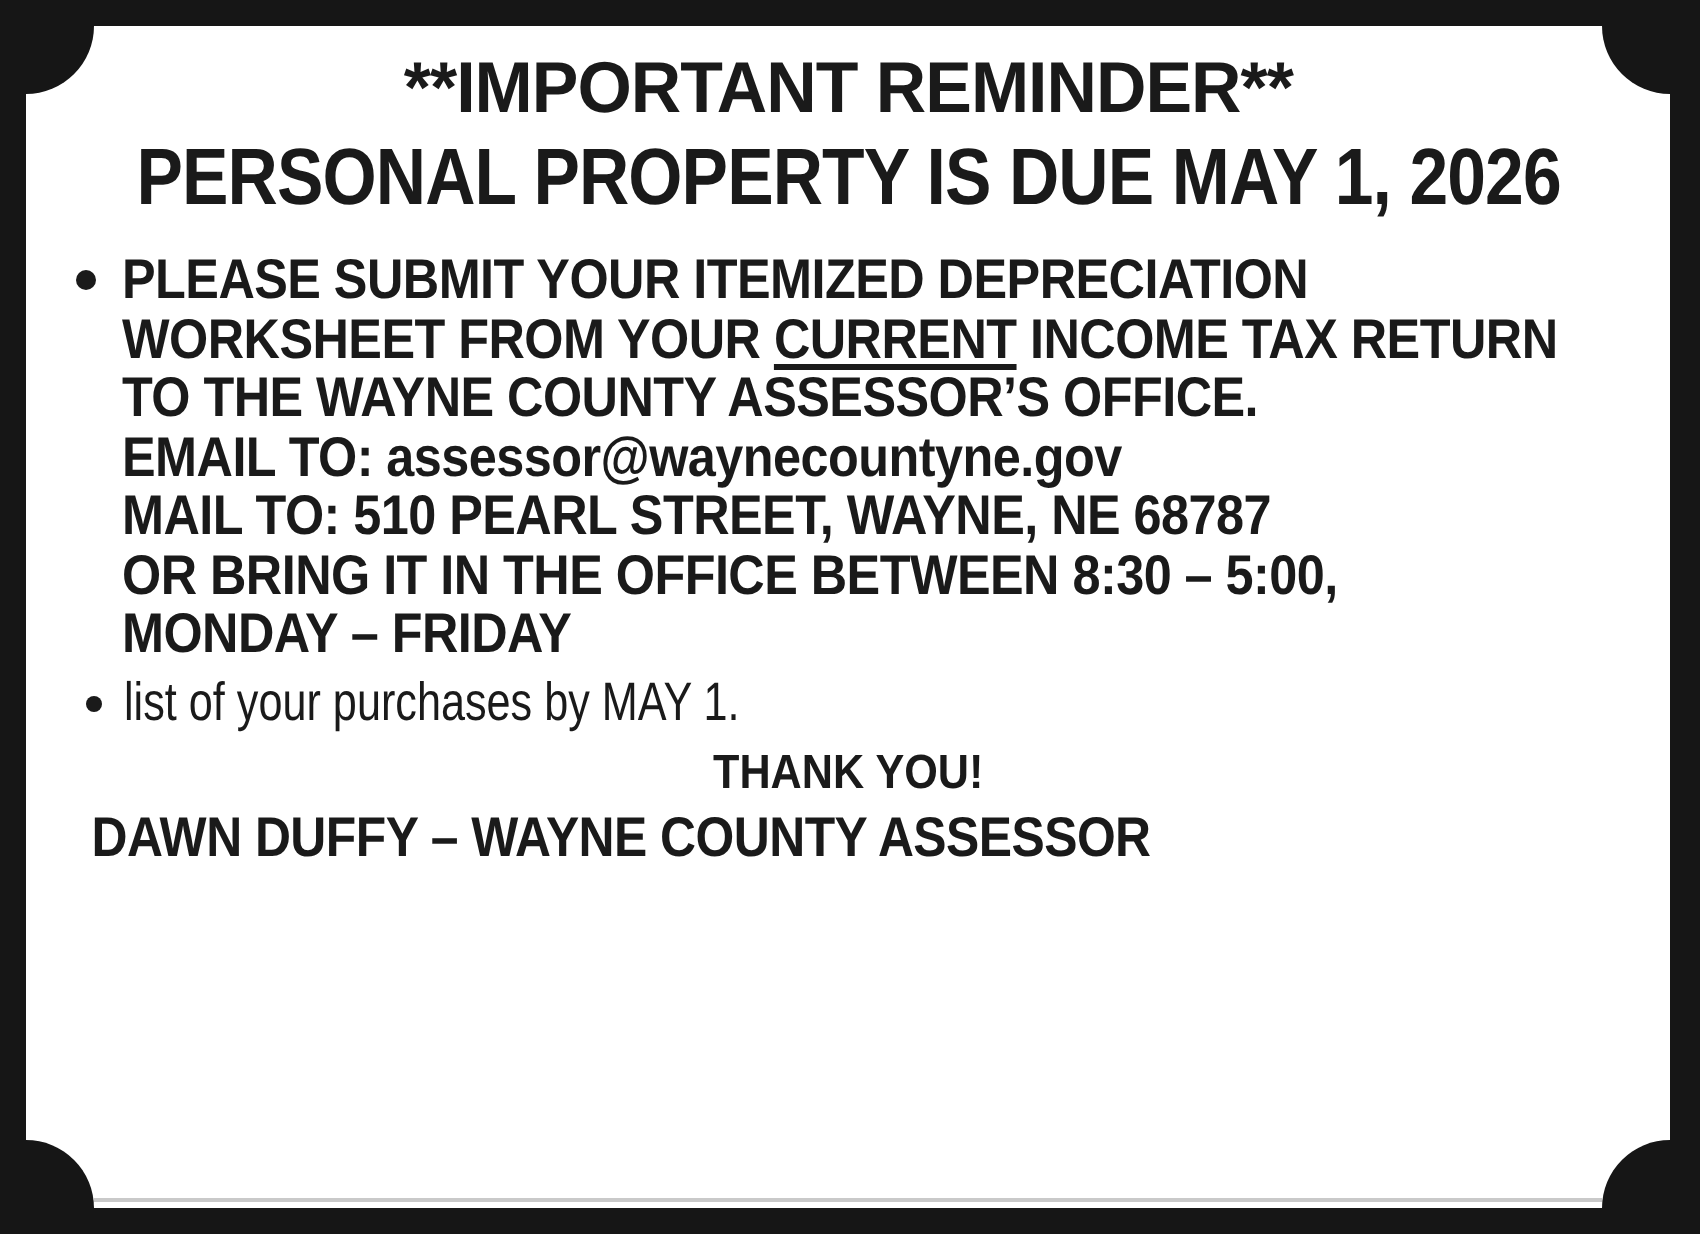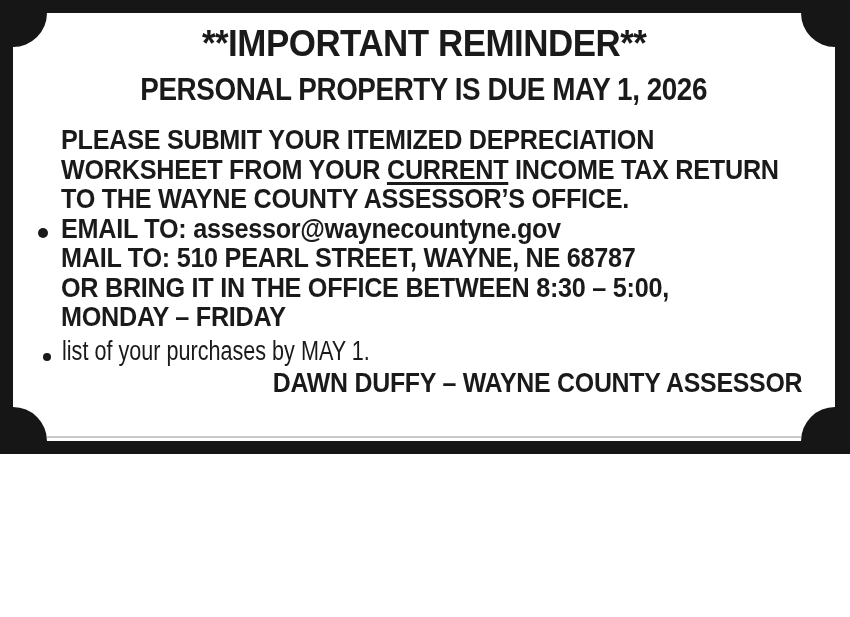--- a/index.html
+++ b/index.html
@@ -2,54 +2,54 @@
 <html><head>
 <meta charset="utf-8">
 <style>
   html,body{margin:0;padding:0;}
   body{
     width:850px;height:617px;background:#ffffff;
     font-family:"Liberation Sans", sans-serif;
     color:#1a1a1a;overflow:hidden;
   }
   .frame{
-    box-sizing:border-box;width:850px;height:454px;
+    box-sizing:border-box;width:850px;height:617px;
     border:13px solid #161616;border-right-width:15px;
     position:relative;background:#ffffff;
   }
   .corner{position:absolute;width:34px;height:34px;background:#161616;}
   .corner.tl{top:0;left:0;border-bottom-right-radius:100%;}
   .corner.tr{top:0;right:0;border-bottom-left-radius:100%;}
   .corner.bl{bottom:0;left:0;border-top-right-radius:100%;}
   .corner.br{bottom:0;right:0;border-top-left-radius:100%;}
   .hairline{position:absolute;left:34px;right:34px;bottom:3px;height:2px;background:#c9c9c9;}
   .content{position:absolute;inset:0;}
   .cx{display:inline-block;white-space:nowrap;}
 
   .t1{text-align:center;margin-top:9px;line-height:44px;font-weight:bold;font-size:36px;}
   .t1 .cx{transform:scaleX(.97);transform-origin:50% 50%;letter-spacing:-0.5px;}
-  .t2{text-align:center;line-height:46px;font-weight:bold;font-size:32px;}
+  .t2{text-align:center;line-height:46px;font-weight:bold;font-size:40px;}
   .t2 .cx{transform:scaleX(.87);transform-origin:50% 50%;letter-spacing:-0.5px;}
 
   .bullets{margin-top:13px;}
-  .b{display:flex;align-items:center;}
+  .b{display:flex;align-items:flex-start;}
   .b-main .dot{flex:0 0 auto;width:10px;height:10px;border-radius:50%;background:#1a1a1a;margin:10px 13px 0 25px;}
   .b-main .text{font-weight:bold;font-size:28px;line-height:29.5px;}
   .b-main .cx{transform:scaleX(.90);transform-origin:0 50%;letter-spacing:-0.3px;}
 
   .b-reg .dot{flex:0 0 auto;width:8px;height:8px;border-radius:50%;background:#1a1a1a;margin:12px 11px 0 30px;}
   .b-reg .text{font-size:27px;line-height:30.5px;}
   .b-reg .cx{transform:scaleX(.80);transform-origin:0 50%;}
 
   .reg-group{margin-top:4px;}
   .u{text-decoration:underline;text-decoration-thickness:3px;text-underline-offset:3px;}
 
   .thanks{text-align:center;font-weight:bold;font-size:24px;line-height:30px;margin-top:6px;}
   .thanks .cx{transform:scaleX(.90);transform-origin:50% 50%;}
-  .sig{text-align:right;font-weight:bold;font-size:28px;line-height:33px;}
+  .sig{text-align:left;font-weight:bold;font-size:28px;line-height:33px;}
   .sig .cx{transform:scaleX(.89);transform-origin:50% 50%;letter-spacing:-0.3px;}
 </style>
 </head>
 <body>
 
 <div class="frame">
   <div class="corner tl"></div>
   <div class="corner tr"></div>
   <div class="corner bl"></div>
   <div class="corner br"></div>
@@ -83,18 +83,21 @@
         <div class="b b-reg">
           <span class="dot"></span>
           <div class="text">
             <div class="line"><span class="cx">list of your purchases by MAY 1.</span></div>
           </div>
         </div>
       </div>
 
     </div>
 
+    <div class="thanks">
+      <span class="cx">THANK YOU!</span>
+    </div>
     <div class="sig">
       <span class="cx">DAWN DUFFY – WAYNE COUNTY ASSESSOR</span>
     </div>
 
   </div>
 </div>
 
 </body></html>

